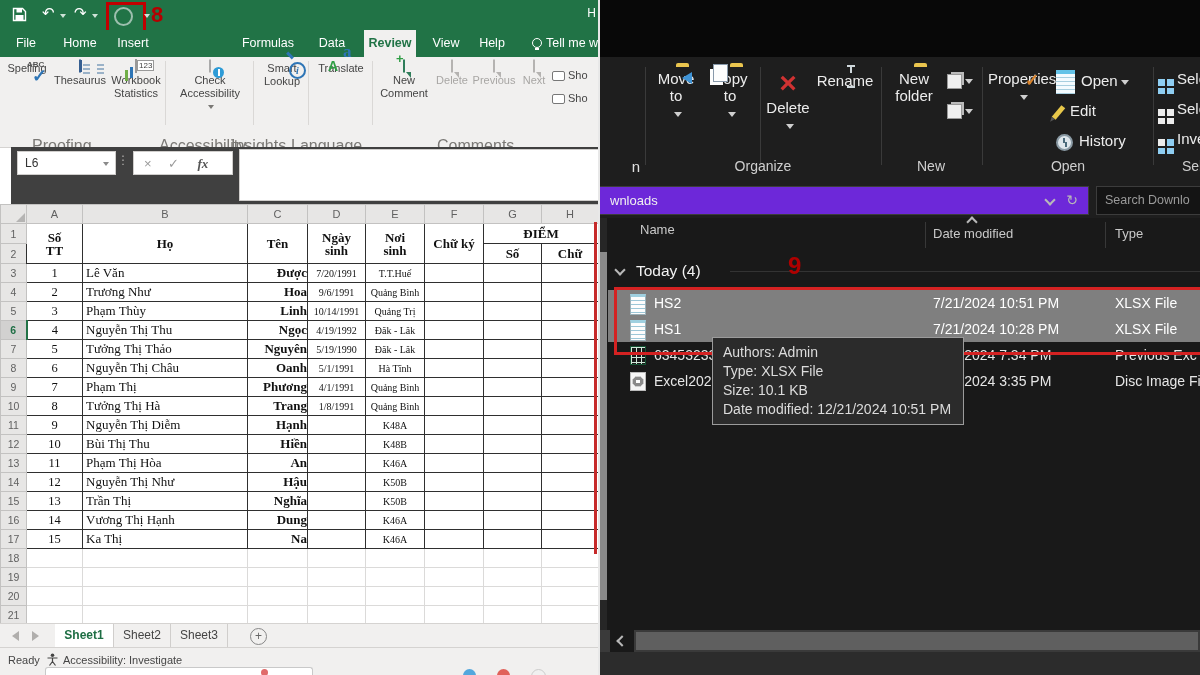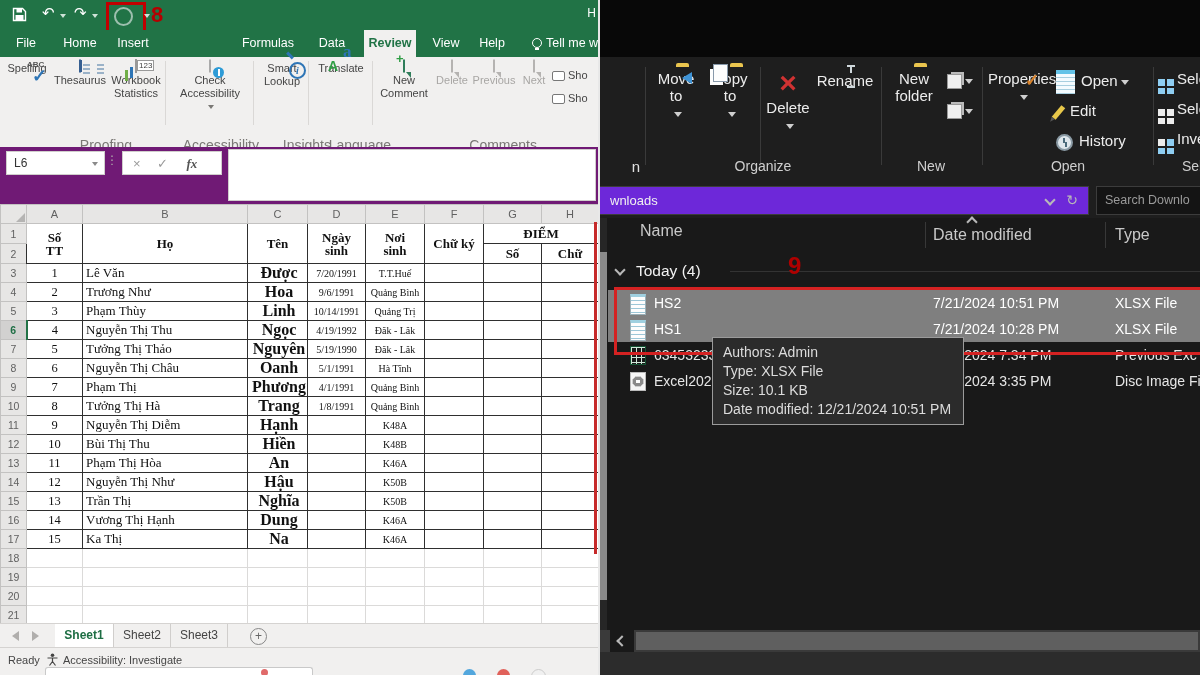--- a/index.html
+++ b/index.html
@@ -19,21 +19,21 @@
   .xl-tab{position:absolute;top:0;height:27px;line-height:27px;color:#fff;font-size:12.5px;text-align:center;cursor:default}
   .xl-tab.active{background:#f1f0ef;color:#217346;font-weight:bold}
   .bulb{position:absolute;left:532px;top:8px;width:8px;height:8px;border:1.5px solid #fff;border-radius:50%}
   .bulb::after{content:"";position:absolute;left:2px;top:9px;width:4px;height:2px;background:#fff}
   .qtip{position:absolute;left:112px;top:32px;width:186px;height:22px;background:#fff;border:1px solid #a9a9a9;box-shadow:2px 2px 3px rgba(0,0,0,.25);font-size:11.5px;color:#3c3c3c;line-height:22px;text-align:center;z-index:20;white-space:nowrap;overflow:hidden}
   .ribbon{position:absolute;left:0;top:57px;width:100%;height:90px;background:#f1f0ef;border-bottom:1px solid #d5d3d1}
   .rsep{position:absolute;top:4px;width:1px;height:64px;background:#dad8d6}
   .rbtn{position:absolute;top:3px;text-align:center;color:#454545;font-size:11px;cursor:default}
   .rbtn .lbl{display:block;white-space:pre-line;line-height:13px;margin-top:2px}
   .rbtn.dis{color:#a8a6a4}
-  .glabel{position:absolute;top:80px;font-size:14px;color:#7a7875;text-align:right;width:100px;margin-left:-50px}
+  .glabel{position:absolute;top:80px;font-size:16px;color:#7a7875;text-align:left;width:100px;margin-left:-50px}
   .dtri{display:inline-block;width:0;height:0;border-left:3px solid transparent;border-right:3px solid transparent;border-top:4px solid #7a7875;vertical-align:middle;margin-left:2px}
   
   .ic-spell{width:30px;height:28px;margin:0 auto;position:relative}
   .ic-spell i{position:absolute;left:0;top:0;width:100%;font:bold 8px "Liberation Sans",sans-serif;color:#555;font-style:normal}
   .ic-spell b{position:absolute;left:5px;top:5px;font-size:18px;color:#2e75b6}
   .ic-book{width:26px;height:19px;margin:4px auto 0;border:1.5px solid #365f91;border-radius:2px;position:relative;background:#fff}
   .ic-book::before{content:"";position:absolute;left:50%;top:0;bottom:0;width:1.5px;background:#365f91}
   .ic-book::after{content:"";position:absolute;left:3px;top:4px;width:7px;height:1.5px;background:#9ab2c8;box-shadow:0 4px 0 #9ab2c8,0 8px 0 #9ab2c8,14px 0 0 #9ab2c8,14px 4px 0 #9ab2c8,14px 8px 0 #9ab2c8}
   .ic-wstat{width:26px;height:21px;margin:3px auto 0;border:1px solid #999;background:linear-gradient(#e3e3e3 0 5px,#fff 5px);position:relative}
   .ic-wstat::before{content:"";position:absolute;right:3px;top:7px;width:3px;height:11px;background:#2e75b6;box-shadow:-5px 3px 0 #70ad47}
@@ -47,42 +47,42 @@
   .ic-trans{width:32px;height:26px;margin:2px auto 0;position:relative}
   .ic-trans::before{content:"a";position:absolute;left:2px;bottom:-2px;color:#2e75b6;font:bold 17px "Liberation Serif",serif}
   .ic-trans::after{content:"A";position:absolute;right:3px;top:-2px;color:#2f9e44;font:bold 14px "Liberation Sans",sans-serif}
   .ic-bub{width:22px;height:16px;margin:4px auto 1px;border:1.5px solid #2f7d5a;border-radius:2px;position:relative;background:#fff}
   .ic-bub::after{content:"";position:absolute;left:2px;bottom:-6px;border-left:5px solid transparent;border-top:6px solid #2f7d5a}
   .ic-bub.plus::before{content:"+";position:absolute;left:-8px;top:-9px;color:#2f9e44;font-weight:bold;font-size:13px}
   .dis .ic-bub{border-color:#b5b3b1}.dis .ic-bub::after{border-top-color:#b5b3b1}
   .showrow{position:absolute;left:552px;width:46px;color:#454545;font-size:11px;height:20px;line-height:20px;text-align:left;white-space:nowrap;overflow:hidden}
   .mbub{display:inline-block;width:11px;height:8px;border:1.2px solid #777;border-radius:2px;vertical-align:middle;margin-right:3px;background:#fff}
   
-  .fbar{position:absolute;left:0;top:147px;width:100%;height:57px;background:#701a75}
+  .fbar{position:absolute;left:11px;top:147px;width:100%;height:57px;background:#404040}
   .nbox{position:absolute;left:6px;top:4px;width:90px;height:22px;background:#fff;border:1px solid #d0cecc;font-size:12px;color:#333;line-height:22px;padding-left:7px}
   .nbox .qtri{border-top-color:#8a8a8a;position:absolute;right:6px;top:10px}
   .dots3{position:absolute;left:106px;top:6px;color:#b0aeac;font-size:12px;letter-spacing:0}
   .fxbox{position:absolute;left:122px;top:4px;width:98px;height:22px;background:#fff;border:1px solid #d0cecc;line-height:22px}
   .fxbox .fxx{color:#9a9a9a;font-size:13px;margin-left:10px}
   .fxbox .fxv{color:#9a9a9a;font-size:13px;margin-left:12px}
   .fxbox .fxf{font:italic bold 13px "Liberation Serif",serif;color:#555;margin-left:14px}
   .finput{position:absolute;left:228px;top:2px;width:366px;height:50px;background:#fff;border:1px solid #d0cecc}
   
   table.sheet{position:absolute;left:0;top:204px;width:598px;border-collapse:collapse;table-layout:fixed;font-family:"Liberation Serif",serif;color:#111}
   .sheet th,.sheet td{padding:0;overflow:hidden;white-space:nowrap}
   .sheet .ch{background:#e7e6e5;border:1px solid #c3c2c1;font:11px "Liberation Sans",sans-serif;color:#616161;font-weight:normal;height:18px}
   .sheet .rh{background:#e7e6e5;border:1px solid #c3c2c1;font:10.5px "Liberation Sans",sans-serif;color:#616161;font-weight:normal;text-align:center}
   .sheet tr.sel .rh{background:#d2d1d0;color:#1e6e44;font-weight:bold;border-right:2px solid #217346}
   .sheet .corner{background:#e7e6e5;border:1px solid #c3c2c1;position:relative}
   .sheet .corner::after{content:"";position:absolute;right:1px;bottom:1px;border-left:9px solid transparent;border-bottom:9px solid #b5b4b3}
   .sheet .t{border:1px solid #2f2f2f;text-align:center;font-size:12.5px}
   .sheet .th2{border:1px solid #2f2f2f;font-weight:bold;font-size:13px;text-align:center;white-space:pre-line;line-height:1.0}
   .sheet .e{border-right:1px solid #dbdad9;border-bottom:1px solid #dbdad9}
   .sheet .c-ho{text-align:left;padding-left:3px;font-size:13px}
-  .sheet .c-ten{text-align:center;padding-left:3px;font-weight:bold;font-size:16px}
+  .sheet .c-ten{text-align:right;padding-left:3px;font-weight:bold;font-size:13px}
   .sheet .c-ns,.sheet .c-noi{font-size:10px}
   .sheet tr.dr{height:19px}.sheet tr.hr12{height:20px}.sheet tr.er{height:19px}
   .redline{position:absolute;left:594px;top:222px;width:3px;height:332px;background:#c62a2a;z-index:8}
   
   .sbar{position:absolute;left:0;top:623px;width:100%;height:24px;background:#f1f0ef;border-top:1px solid #d5d3d1}
   .snav{position:absolute;top:7px;width:0;height:0}
   .snav.l{left:12px;border-top:5px solid transparent;border-bottom:5px solid transparent;border-right:7px solid #b0aeac}
   .snav.r{left:32px;border-top:5px solid transparent;border-bottom:5px solid transparent;border-left:7px solid #b0aeac}
   .stab{position:absolute;top:0;height:23px;line-height:23px;font-size:12px;color:#444;text-align:center;border-right:1px solid #d0cecc}
   .stab.active{background:#fff;color:#1e6e44;font-weight:bold;border-bottom:2px solid #217346}
@@ -121,21 +121,21 @@
   .g-all{background:#8fcef2;box-shadow:9px 0 #8fcef2,0 9px #8fcef2,9px 9px #8fcef2}
   .g-none{background:#ececec;box-shadow:9px 0 #ececec,0 9px #ececec,9px 9px #ececec}
   .g-inv{background:#ececec;box-shadow:9px 0 #8fcef2,0 9px #8fcef2,9px 9px #8fcef2}
   .xrow{position:absolute;left:456px;width:100px;height:26px;line-height:26px;text-align:left;font-size:15px;color:#ececec;white-space:nowrap}
   .selrow{position:absolute;left:558px;width:60px;height:26px;line-height:22px;text-align:left;font-size:15px;color:#ececec;white-space:nowrap;overflow:hidden}
   .chev{display:inline-block;width:6px;height:6px;border-right:2px solid #b9b9b9;border-bottom:2px solid #b9b9b9;transform:rotate(45deg)}
   .addrstrip{position:absolute;left:0;top:178px;width:600px;height:40px;background:#1e1e1e}
   .addrbar{position:absolute;left:0;top:8px;width:488px;height:27px;background:#6d28d9;border:1px solid #3c3c3c;border-left:none;line-height:27px;font-size:13px;color:#f0f0f0}
   .searchbox{position:absolute;left:496px;top:8px;width:110px;height:27px;background:#141414;border:1px solid #3c3c3c;line-height:27px;font-size:12.5px;color:#9a9a9a;padding-left:8px;white-space:nowrap;overflow:hidden}
   .refresh{position:absolute;right:10px;top:0;color:#b9b9b9;font-size:14px}
-  .colhdr{position:absolute;left:0;top:218px;width:600px;height:32px;font-size:16px;color:#c9c9c9}
+  .colhdr{position:absolute;left:0;top:218px;width:600px;height:32px;font-size:13px;color:#c9c9c9}
   .colsep{position:absolute;top:4px;width:1px;height:26px;background:#383838}
   .flist{position:absolute;left:8px;top:290px;width:592px}
   .file-row{position:relative;height:26px;color:#e6e6e6;font-size:14px}
   .file-row.selected{background:#7f7f7f;color:#fff}
   .file-icon{position:absolute;left:22px;top:4px;width:14px;height:17px}
   .ic-notepad{background:repeating-linear-gradient(#fdfdfd 0 3px,#9cc7d8 3px 4px);border:1px solid #9ab0b8;border-top:3px solid #9fd0e0}
   .ic-excel{background:#1e7145 linear-gradient(#ffffff55 1px,transparent 1px),#1e7145;border:1px solid #145232;background-image:linear-gradient(#cfe7d8 1px,transparent 1px),linear-gradient(90deg,#cfe7d8 1px,transparent 1px);background-size:5px 5px}
   .ic-disc{background:radial-gradient(circle at 50% 50%,#fff 0 2px,#8a8a8a 2px 5px,#cfcfcf 5px 6px,#f5f5f5 6px);border:1px solid #bbb}
   .f-name{position:absolute;left:46px;line-height:26px;white-space:nowrap}
   .f-date{position:absolute;left:325px;line-height:26px;white-space:nowrap}

